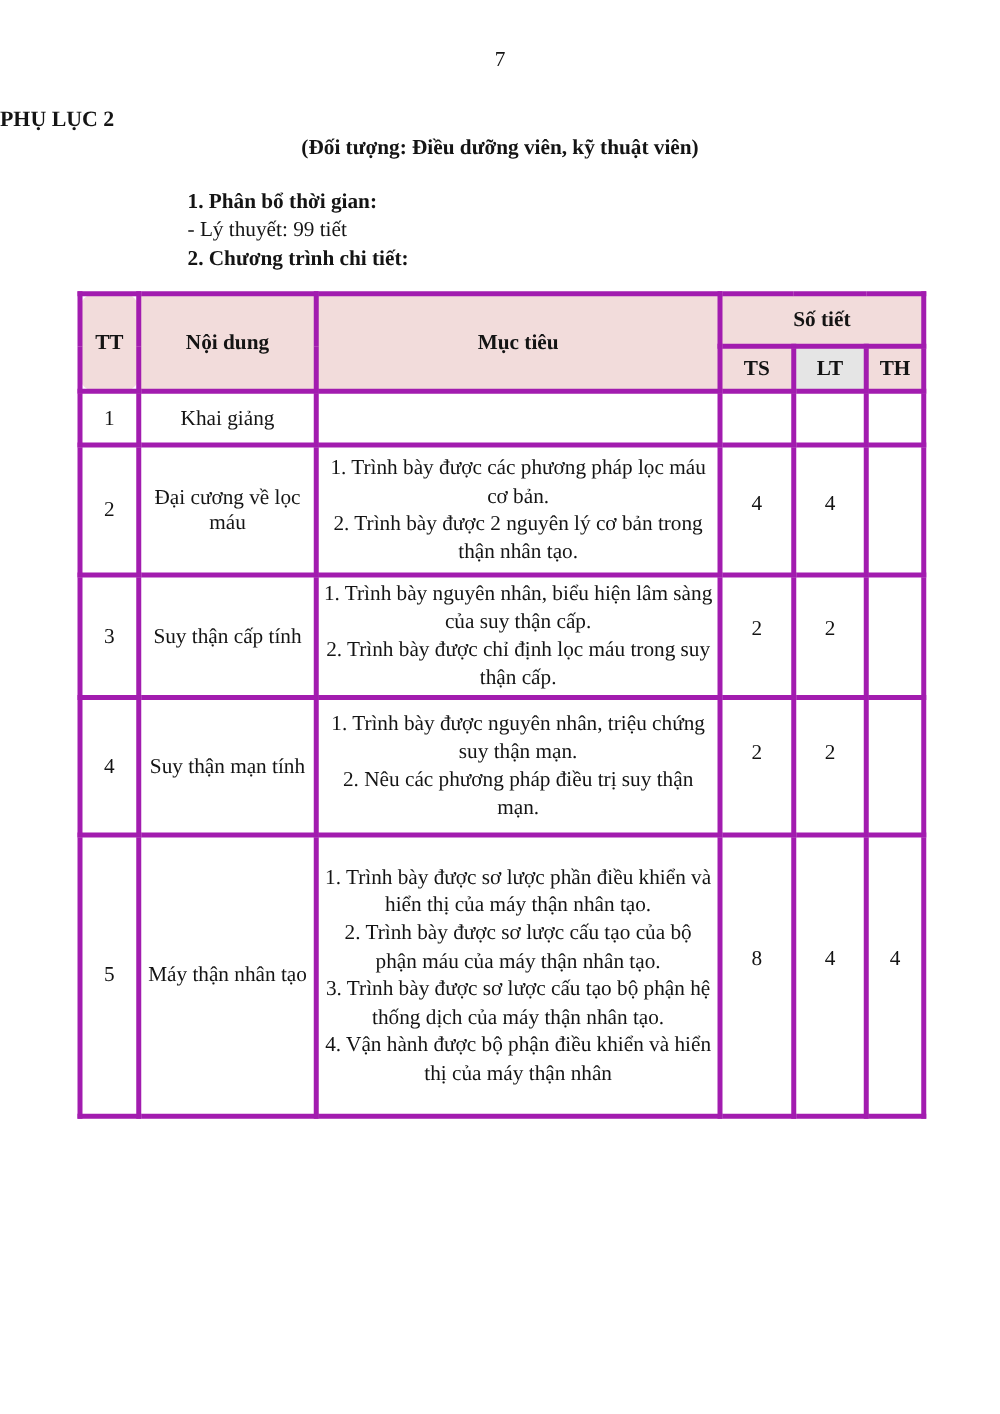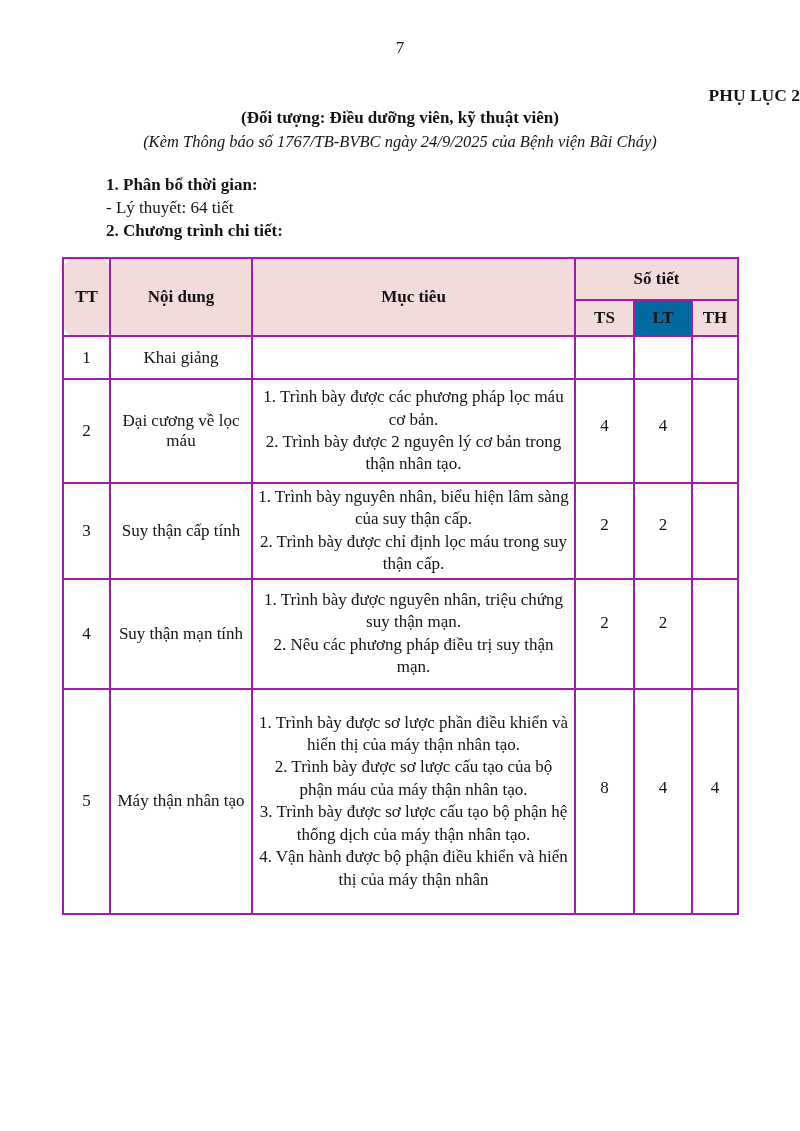--- a/index.html
+++ b/index.html
@@ -12,21 +12,21 @@
     overflow: hidden;
   }
   .page { width: 800px; height: 1131px; position: relative; }
 
   .page-number {
     text-align: center;
     padding-top: 38px;
     font-size: 17px;
   }
   .appendix {
-    text-align: right;
+    text-align: left;
     margin-top: 27px;
     font-weight: bold;
     font-size: 17.5px;
   }
   .doc-title {
     text-align: center;
     margin-top: 26px;
     font-weight: bold;
     font-size: 18px;
     letter-spacing: 0.2px;
@@ -37,21 +37,21 @@
     font-weight: bold;
     font-size: 17px;
   }
   .doc-reference {
     text-align: center;
     margin-top: 4px;
     font-style: italic;
     font-size: 16.5px;
   }
 
-  .content { padding: 0 63px 0 46px; }
+  .content { padding: 0 63px 0 90px; }
 
   .sec-heading {
     font-weight: bold;
     font-size: 17px;
     padding-left: 60px;
     line-height: 23px;
   }
   .sec-heading.first { margin-top: 21px; }
   .list-item {
     font-size: 17px;
@@ -67,21 +67,21 @@
     font-size: 17px;
   }
   .col-tt { width: 47px; }
   .col-nd { width: 142px; }
   .col-mt { width: 323px; }
   .col-ts { width: 59px; }
   .col-lt { width: 58px; }
   .col-th { width: 46px; }
 
   table.curriculum th, table.curriculum td {
-    border: 2px solid #a21caf;
+    border: 4px solid #a21caf;
     padding: 2px 4px;
     vertical-align: middle;
     text-align: center;
   }
   table.curriculum thead th { font-weight: bold; }
   tr.hrow1 { height: 42px; }
   tr.hrow2 { height: 36px; }
   tr.r1 { height: 43px; }
   tr.r2 { height: 104px; }
   tr.r3 { height: 95px; }
@@ -100,26 +100,25 @@
 </head>
 <body>
 
 <div class="page">
 
   <div class="page-number">7</div>
 
   <div class="appendix">PHỤ LỤC 2</div>
 
   <div class="doc-subtitle">(Đối tượng: Điều dưỡng viên, kỹ thuật viên)</div>
-  <div class="doc-reference">(Kèm Thông báo số 1767/TB-BVBC ngày 24/9/2025 của Bệnh viện Bãi Cháy)</div>
 
   <div class="content">
 
     <div class="sec-heading first">1. Phân bổ thời gian:</div>
-    <div class="list-item">- Lý thuyết: 64 tiết</div>
+    <div class="list-item">- Lý thuyết: 99 tiết</div>
     <div class="sec-heading">2. Chương trình chi tiết:</div>
 
   </div>
 
   <table class="curriculum">
     <colgroup>
       <col class="col-tt">
         <col class="col-nd">
         <col class="col-mt">
       <col class="col-ts">
@@ -128,21 +127,21 @@
     </colgroup>
     <thead>
       <tr class="hrow1">
         <th rowspan="2" style="background: rgb(242, 220, 219); border-radius: 12px;">TT</th>
         <th rowspan="2" style="background: rgb(242, 220, 219);">Nội dung</th>
         <th rowspan="2" style="background: rgb(242, 220, 219);">Mục tiêu</th>
         <th colspan="3" style="background: rgb(242, 220, 219);">Số tiết</th>
       </tr>
       <tr class="hrow2">
         <th style="background: rgb(242, 220, 219);">TS</th>
-        <th style="background: #0369a1;">LT</th>
+        <th style="background: #e5e5e5;">LT</th>
         <th style="background: rgb(242, 220, 219);">TH</th>
       </tr>
     </thead>
     <tbody>
       <tr class="r1">
         <td class="cell-tt">1</td>
         <td class="cell-nd">Khai giảng</td>
         <td class="cell-mt"></td>
         <td class="cell-num"></td>
         <td class="cell-num"></td>

